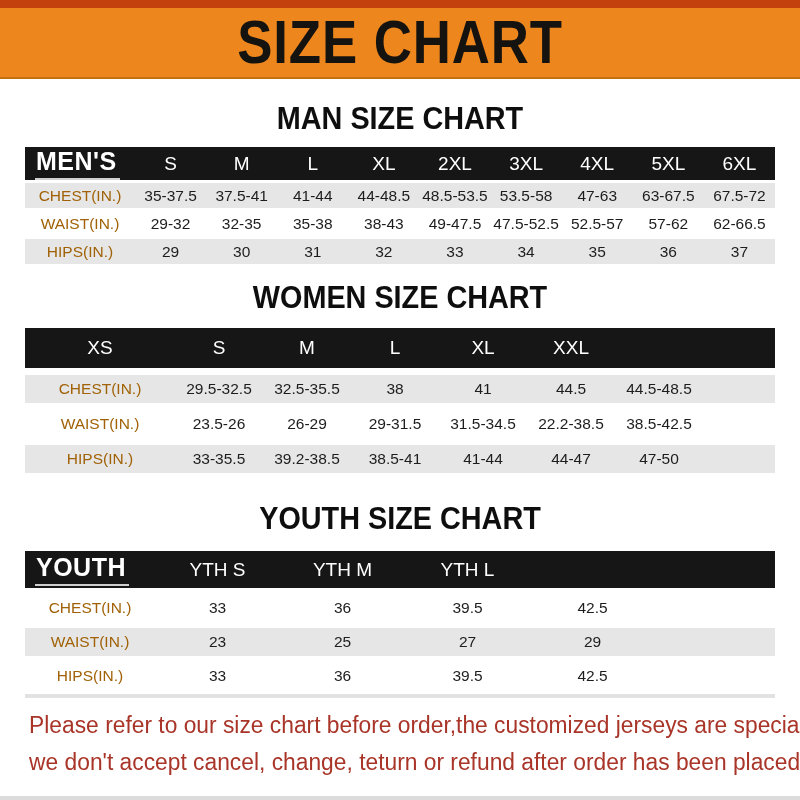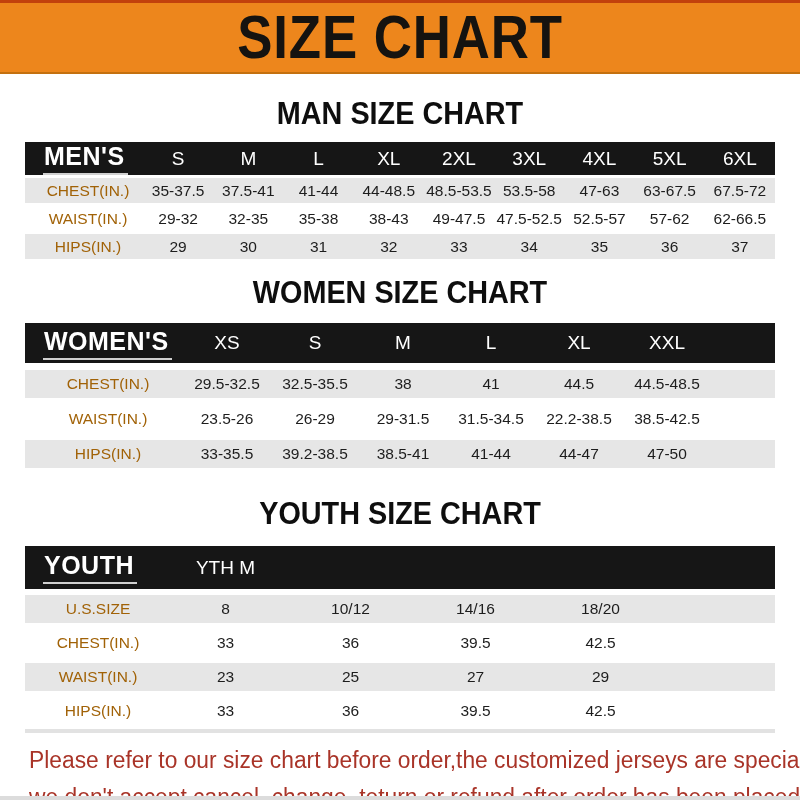--- a/index.html
+++ b/index.html
@@ -3,50 +3,50 @@
 <meta charset="utf-8">
 <style>
   html,body{margin:0;padding:0;}
   body{
     width:800px;height:800px;background:#ffffff;overflow:hidden;position:relative;
     font-family:"Liberation Sans",sans-serif;
     -webkit-font-smoothing:antialiased;
   }
   
   .banner{
-    height:69px;background:#ED861C;border-top:3px solid #c2410c;
+    height:69px;background:#ED861C;border-top:8px solid #c2410c;
     border-bottom:2px solid #c4700f;
     display:flex;align-items:center;justify-content:center;
   }
   .banner-title{
     font-size:60px;font-weight:700;color:#151310;
     transform:scaleX(.88) scaleY(1.02);letter-spacing:1px;white-space:nowrap;
   }
   
   .section-heading{
     margin:0;text-align:center;font-size:32px;font-weight:700;color:#0e0e0e;
     height:46px;line-height:46px;transform:scaleX(.9);white-space:nowrap;
   }
   .sec-men{padding-top:16px;}
   .sec-women{padding-top:10px;}
   .sec-youth{padding-top:22px;}
   
   .size-table{width:750px;margin:6px auto 0 auto;}
   .sec-women .size-table{margin-top:8px;}
   .sec-youth .size-table{margin-top:10px;}
-  .t-head,.t-row{display:grid;align-items:center;padding-left:8px;}
+  .t-head,.t-row{display:grid;align-items:center;}
   .t-head{background:#161616;color:#ffffff;}
   .t-row{background:#ffffff;}
   .t-row.shade{background:#E6E6E6;}
   .men   .t-head,.men   .t-row{grid-template-columns:110px repeat(9,1fr);}
   .women .t-head,.women .t-row{grid-template-columns:150px repeat(6,88px) 1fr;}
   .youth .t-head,.youth .t-row{grid-template-columns:130px repeat(4,125px) 1fr;}
   .men   .t-head{height:33px;}
   .women .t-head{height:40px;}
-  .youth .t-head{height:43px;}
+  .youth .t-head{height:37px;}
   .men   .t-row{height:25px;margin-top:3px;}
   .women .t-row{height:28px;margin-top:7px;}
   .youth .t-row{height:28px;margin-top:6px;}
   .youth::after{content:"";display:block;height:4px;background:#e2e2e2;margin-top:4px;}
   .t-label{padding-left:10px;}
   .t-label-text{
     display:inline-block;font-weight:700;font-size:25px;letter-spacing:.5px;
     border-bottom:2px solid rgba(255,255,255,.8);padding:0 3px 2px 1px;white-space:nowrap;
   }
   .t-col{text-align:center;font-size:19px;font-weight:400;white-space:nowrap;}
@@ -121,21 +121,20 @@
           <div class="t-cell">36</div>
           <div class="t-cell">37</div>
         </div>
       </div>
   </section>
 
   <section class="sec-women">
     <h2 class="section-heading">WOMEN SIZE CHART</h2>
     <div class="size-table women">
         <div class="t-head">
-          <div class="t-label"><div class="t-label-text" style="display: inline-block;">WOMEN'S</div></div>
           <div class="t-col">XS</div>
           <div class="t-col">S</div>
           <div class="t-col">M</div>
           <div class="t-col">L</div>
           <div class="t-col">XL</div>
           <div class="t-col">XXL</div>
           <div class="t-fill"></div>
         </div>
         <div class="t-row shade">
           <div class="t-rowlabel">CHEST(IN.)</div>
@@ -168,29 +167,23 @@
           <div class="t-fill"></div>
         </div>
       </div>
   </section>
 
   <section class="sec-youth">
     <h2 class="section-heading">YOUTH SIZE CHART</h2>
     <div class="size-table youth">
         <div class="t-head">
           <div class="t-label"><div class="t-label-text" style="display: inline-block;">YOUTH</div></div>
+          <div class="t-col">YTH S</div>
           <div class="t-col">YTH M</div>
-          <div class="t-fill"></div>
-        </div>
-        <div class="t-row shade">
-          <div class="t-rowlabel">U.S.SIZE</div>
-          <div class="t-cell">8</div>
-          <div class="t-cell">10/12</div>
-          <div class="t-cell">14/16</div>
-          <div class="t-cell">18/20</div>
+          <div class="t-col">YTH L</div>
           <div class="t-fill"></div>
         </div>
         <div class="t-row">
           <div class="t-rowlabel">CHEST(IN.)</div>
           <div class="t-cell">33</div>
           <div class="t-cell">36</div>
           <div class="t-cell">39.5</div>
           <div class="t-cell">42.5</div>
           <div class="t-fill"></div>
         </div>

